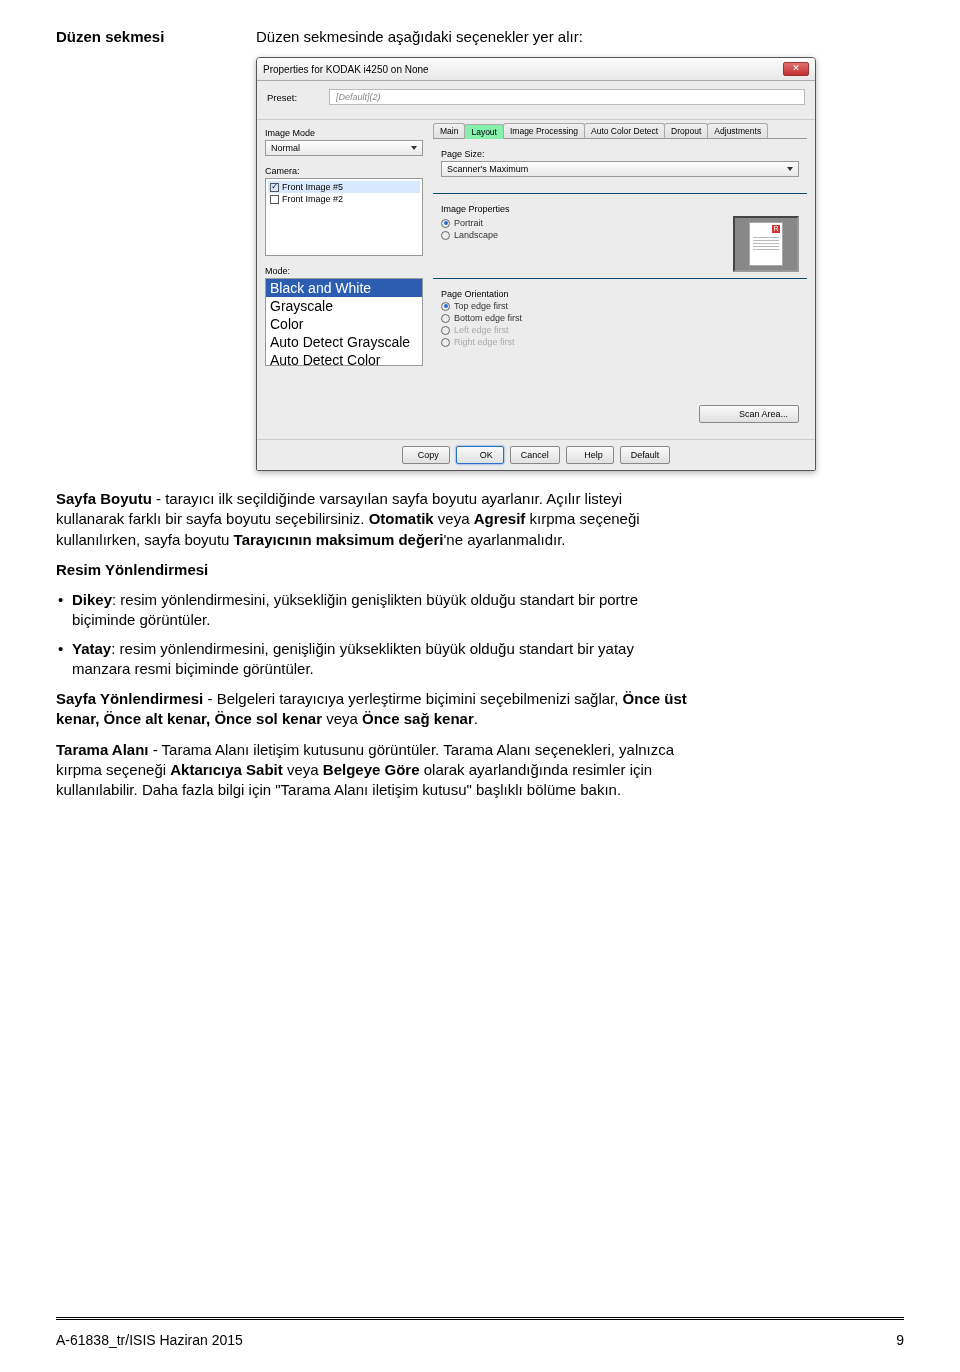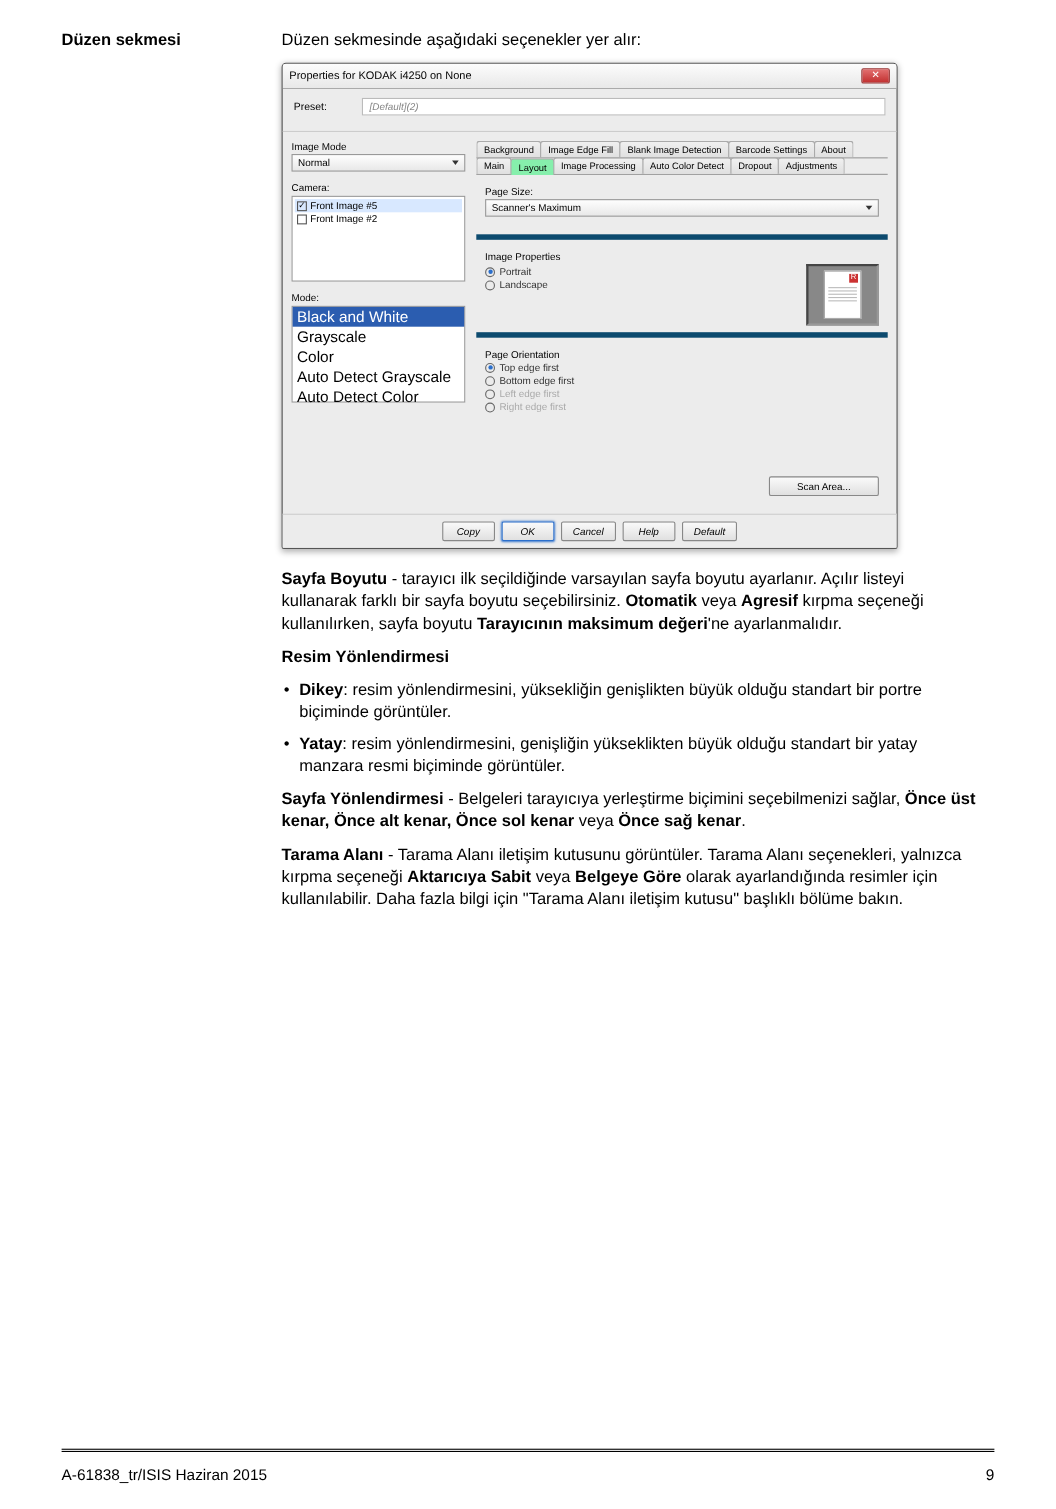--- a/index.html
+++ b/index.html
@@ -133,21 +133,21 @@
   }
   .tab.active {
     background: #86efac;
     font-weight: normal;
     position: relative;
     top: 1px;
   }
   .tabs-group { width: 100%; }
   .section {
     padding: 6px 8px;
-    border-bottom: 5px solid #0c4a6e;
+    border-bottom: 1px solid #0c4a6e;
     margin-bottom: 4px;
   }
   .sect-row { display: flex; align-items: flex-start; gap: 8px; }
   .opts { flex: 1; }
   .radio-row { display: flex; align-items: center; gap: 4px; font-size: 9px; color: #333; margin: 2px 0; }
   .radio-row.disabled { color: #aaa; }
   .rad { width: 9px; height: 9px; border: 1px solid #666; border-radius: 50%; display:inline-flex; align-items:center; justify-content:center; }
   .rad.on::after { content:""; width:4px; height:4px; background:#2b6fcc; border-radius:50%; }
   .preview {
     width: 66px; height: 56px;
@@ -163,35 +163,33 @@
   .page-thumb .lines { position:absolute; top:14px; left:3px; right:3px; }
   .page-thumb .lines div { height:1px; background:#bbb; margin-bottom:2px; }
   .scan-area-row { display:flex; justify-content:flex-end; padding: 46px 8px 6px 0; }
   .btn {
     background: linear-gradient(#fafafa,#e0e0e0);
     border: 1px solid #888;
     border-radius: 2px;
     padding: 3px 10px;
     font-size: 9px;
     min-width: 48px;
-    text-align: center;
+    text-align: right;
   }
   .btn.primary { border-color: #2b6fcc; box-shadow: 0 0 2px #2b6fcc; }
   .btn.wide { min-width: 100px; }
   .dlg-footer {
     background: #ececec;
     border-top: 1px solid #ccc;
     padding: 6px 25px;
     display: flex;
     justify-content: center;
     gap: 6px;
-    font-style: italic;
   }
   .body-text {
-    margin-left: 200px;
     width: 634px;
     font-size: 15px;
     line-height: 1.35;
   }
   .body-text p { margin-bottom: 10px; }
   .body-text ul { list-style: none; padding-left: 0; margin-bottom: 10px; }
   .body-text li { position: relative; padding-left: 16px; margin-bottom: 8px; }
   .body-text li::before { content: "•"; position: absolute; left: 2px; }
   .footer-line {
     position: absolute;
@@ -253,27 +251,20 @@
         <div class="modebox">
           <div class="item sel">Black and White</div>
           <div class="item">Grayscale</div>
           <div class="item">Color</div>
           <div class="item">Auto Detect Grayscale</div>
           <div class="item">Auto Detect Color</div>
         </div>
       </div>
       <div class="right-col">
         <div class="tabs-group">
-          <div class="tabs-row">
-            <div class="tab">Background</div>
-            <div class="tab">Image Edge Fill</div>
-            <div class="tab">Blank Image Detection</div>
-            <div class="tab">Barcode Settings</div>
-            <div class="tab">About</div>
-          </div>
           <div class="tabs-row" style="margin-top:-5px;">
             <div class="tab">Main</div>
             <div class="tab active">Layout</div>
             <div class="tab">Image Processing</div>
             <div class="tab">Auto Color Detect</div>
             <div class="tab">Dropout</div>
             <div class="tab">Adjustments</div>
           </div>
         </div>
 

